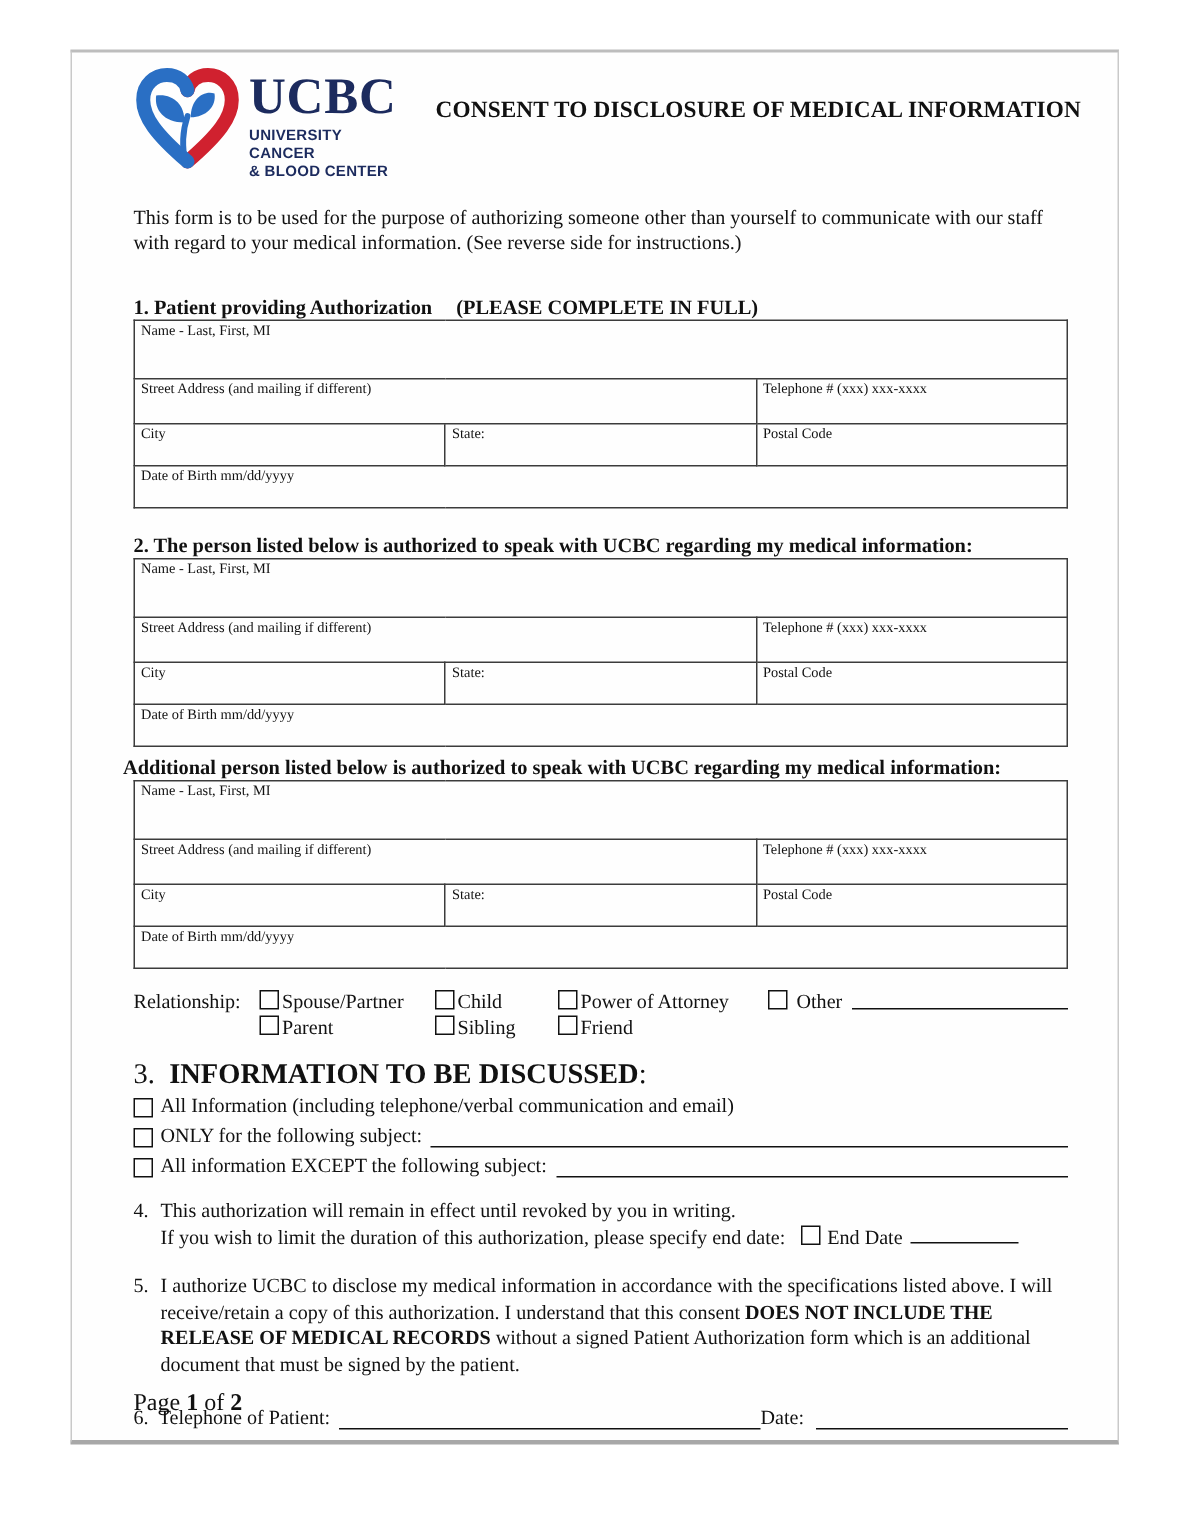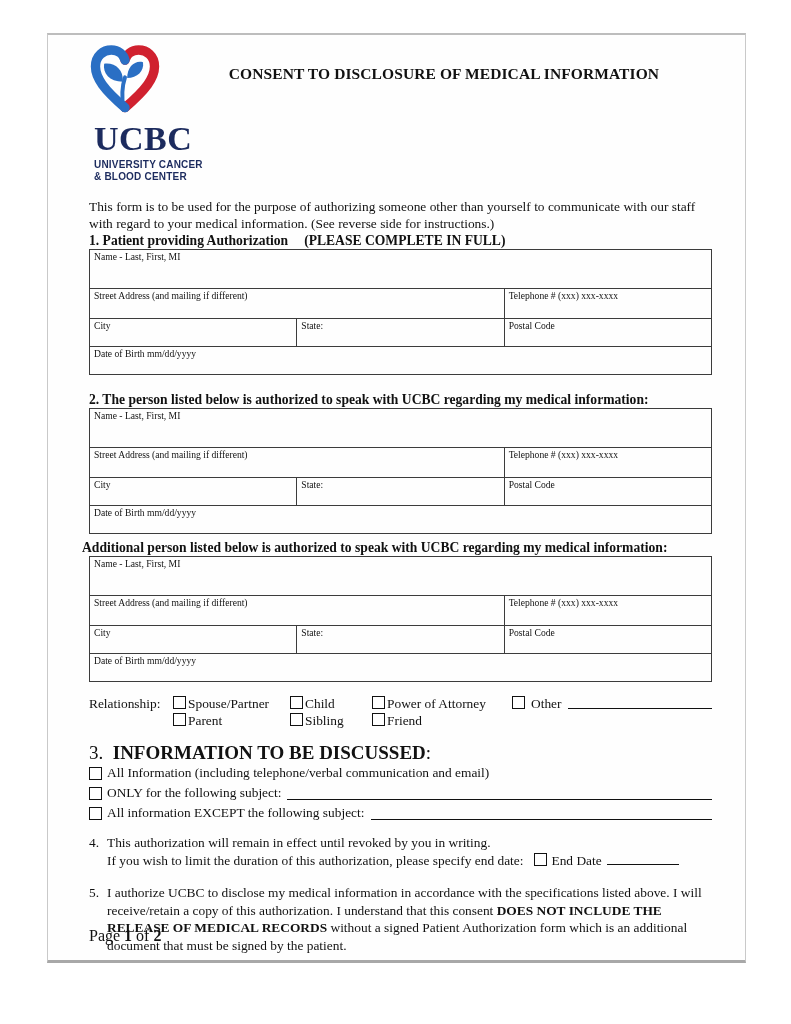--- a/index.html
+++ b/index.html
@@ -21,21 +21,21 @@
     overflow: hidden;
   }
   .content {
     position: relative;
     padding: 0 33px 0 41px;
     height: 100%;
   }
 
   
   .header { display: flex; align-items: flex-start; margin-top: 9px; }
-  .logo { display: flex; align-items: flex-start; flex-direction: column; }
+  .logo { display: flex; align-items: flex-start; }
   .logo-heart { width: 72px; height: 74px; flex: 0 0 auto; }
   .logo-text { margin-left: 5px; margin-top: 4px; }
   .logo-acronym {
     font-family: "Liberation Serif", serif;
     font-weight: 700; font-size: 34px; line-height: 34px;
     color: #1c2b5e; letter-spacing: 0.5px;
   }
   .logo-sub {
     font-family: "Liberation Sans", sans-serif;
     font-weight: 700; font-size: 10px; line-height: 12px;
@@ -46,21 +46,21 @@
     font-weight: 700; font-size: 15.5px;
     letter-spacing: 0.1px;
     white-space: nowrap;
   }
 
   
   .intro { margin-top: 15px; font-size: 13.4px; line-height: 17px; width: 626px; }
 
   
   .sec-heading { font-weight: 700; font-size: 13.6px; line-height: 17px; }
-  .sec1-heading { }
+  .sec1-heading { margin-top: 26px; }
   .sec1-heading .note { margin-left: 16px; }
   .sec2-heading { margin-top: 16px; }
   .sec2b-heading { margin-top: 5px; margin-left: -7px; }
 
   
   table.fields {
     width: 100%;
     border-collapse: collapse;
     table-layout: fixed;
   }
@@ -101,21 +101,21 @@
   .rel-col1 { width: 117px; flex: 0 0 auto; }
   .rel-col2 { width: 82px; flex: 0 0 auto; }
   .rel-col3 { width: 140px; flex: 0 0 auto; }
   .rel-col4 { flex: 1 1 auto; }
   .rel-col4 .blank-line { flex: 1 1 auto; margin-left: 6px; margin-top: 1px; }
 
   
   .info-sec { margin-top: 15px; font-size: 13.4px; line-height: 17px; }
   .info-heading { font-size: 19px; }
   .info-heading .bold { font-weight: 700; }
-  .info-option { display: flex; align-items: center; margin-top: 3px; }
+  .info-option { display: flex; align-items: flex-end; margin-top: 3px; }
   .info-option .cb { margin-right: 5px; margin-top: 1px; }
   .info-option .blank-line { flex: 1 1 auto; margin-left: 6px; margin-top: 1px; }
 
   
   .sec4 { margin-top: 13px; font-size: 13.4px; line-height: 17px; }
   .sec4-line1 { display: flex; }
   .sec4-num { width: 18px; flex: 0 0 auto; }
   .sec4-line2 { display: flex; align-items: flex-start; margin-left: 18px; margin-top: 1px; }
   .sec4-line2 .cb { margin-left: 10px; margin-right: 5px; margin-top: 1px; }
   .sec4-line2 .blank-line { width: 72px; margin-left: 5px; }

